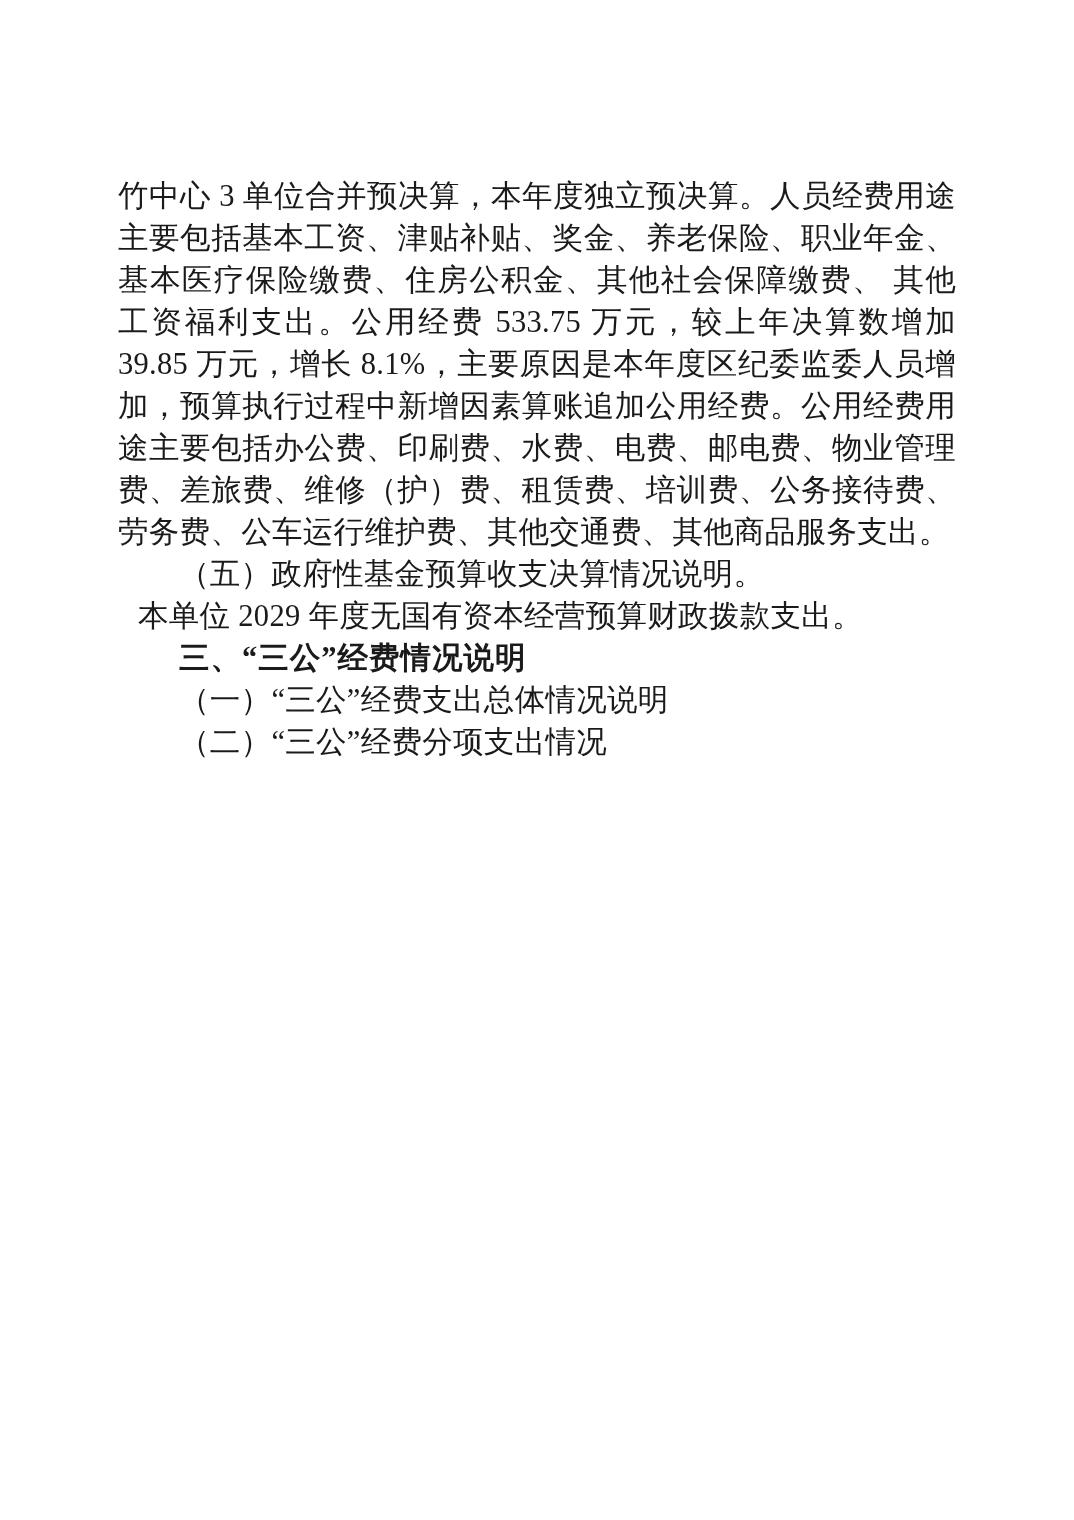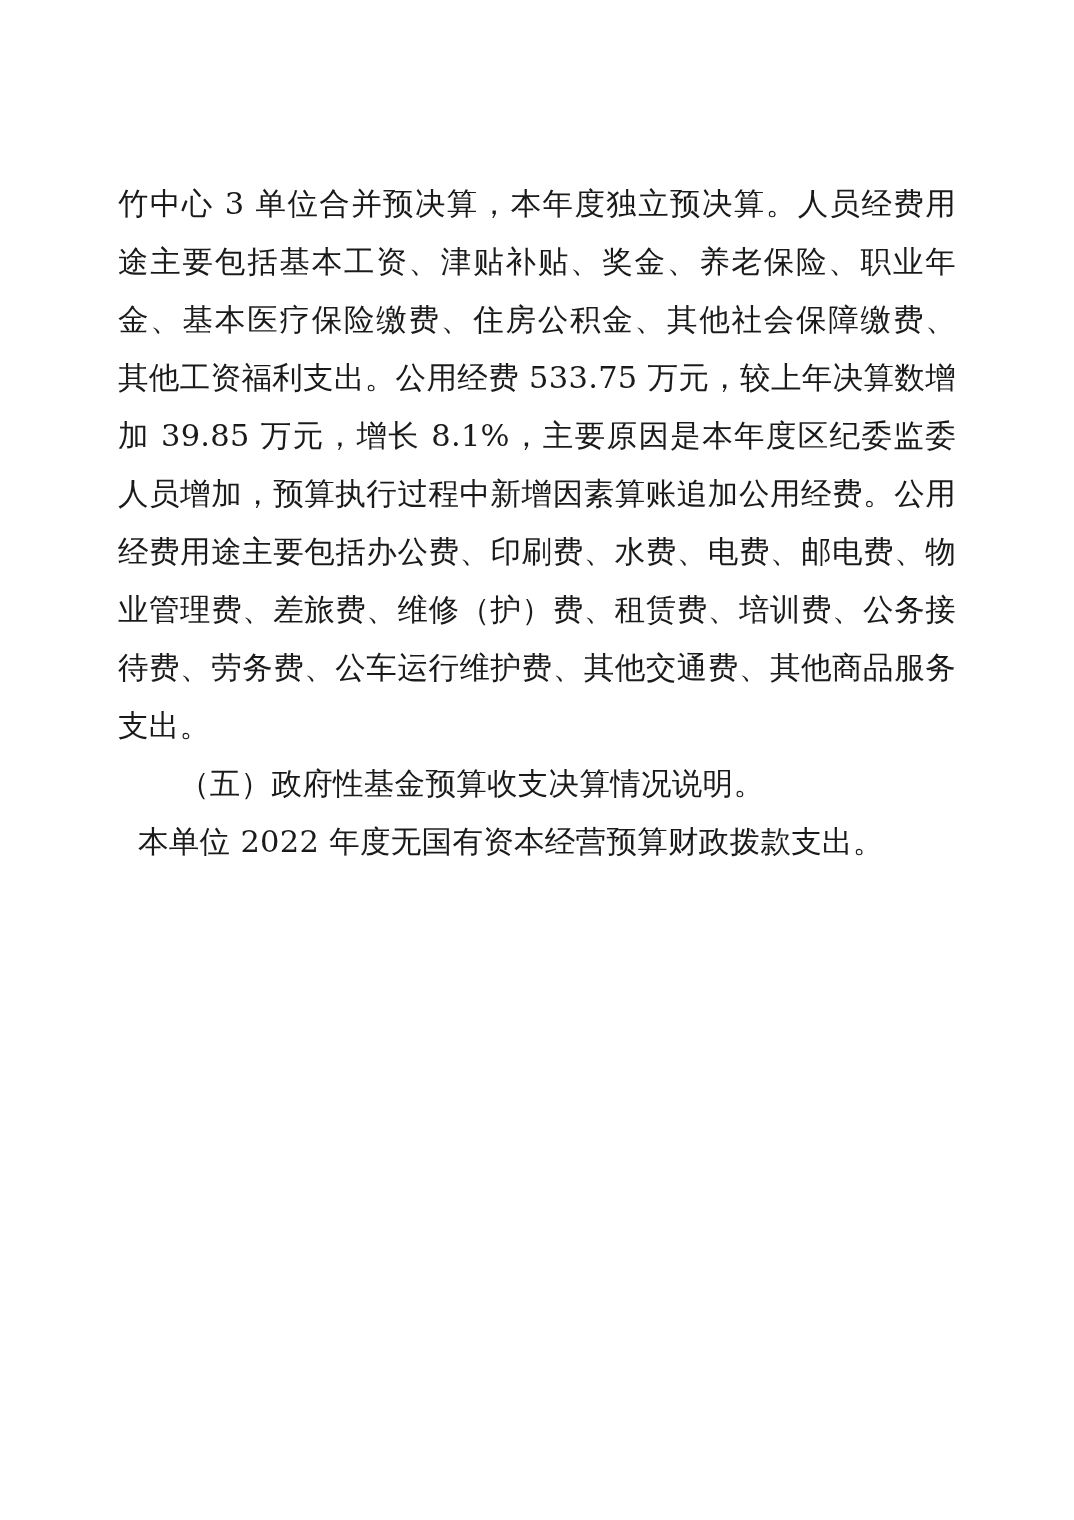--- a/index.html
+++ b/index.html
@@ -16,24 +16,25 @@
   .page {
     width: 1074px;
     min-height: 1520px;
     box-sizing: border-box;
     padding: 175px 118px 60px 118px;
     background: #ffffff;
     position: relative;
   }
   .doc-body {
     font-size: 30.5px;
-    line-height: 58px;
+    line-height: 42px;
     letter-spacing: 0.3px;
     text-align: justify;
     text-justify: inter-ideograph;
+    font-family: Liberation Serif, serif;
   }
   p {
     margin: 0;
     padding: 0;
   }
   .para {
     text-indent: 0;
   }
   .indent2 {
     text-indent: 61px;
@@ -55,20 +56,23 @@
 
 <div class="page">
   <div class="doc-body">
 
     <p class="para">竹中心 3 单位合并预决算，本年度独立预决算。人员经费用途主要包括基本工资、津贴补贴、奖金、养老保险、职业年金、基本医疗保险缴费、住房公积金、其他社会保障缴费、 其他工资福利支出。公用经费 533.75 万元，较上年决算数增加 39.85 万元，增长 8.1%，主要原因是本年度区纪委监委人员增加，预算执行过程中新增因素算账追加公用经费。公用经费用途主要包括办公费、印刷费、水费、电费、邮电费、物业管理费、差旅费、维修（护）费、租赁费、培训费、公务接待费、劳务费、公车运行维护费、其他交通费、其他商品服务支出。</p>
 
     <p class="subheading">（五）政府性基金预算收支决算情况说明。</p>
 
 
 
-    <p class="indent1">本单位 2022 年度无国有资本经营预算财政拨款支出。</p>
+    <p class="indent1">本单位 2029 年度无国有资本经营预算财政拨款支出。</p>
+
+    <p class="heading">三、“三公”经费情况说明</p>
+
+    <p class="subheading">（一）“三公”经费支出总体情况说明</p>
 
 
-
-
+    <p class="subheading">（二）“三公”经费分项支出情况</p>
 
   </div>
 </div>
 
 </body></html>

